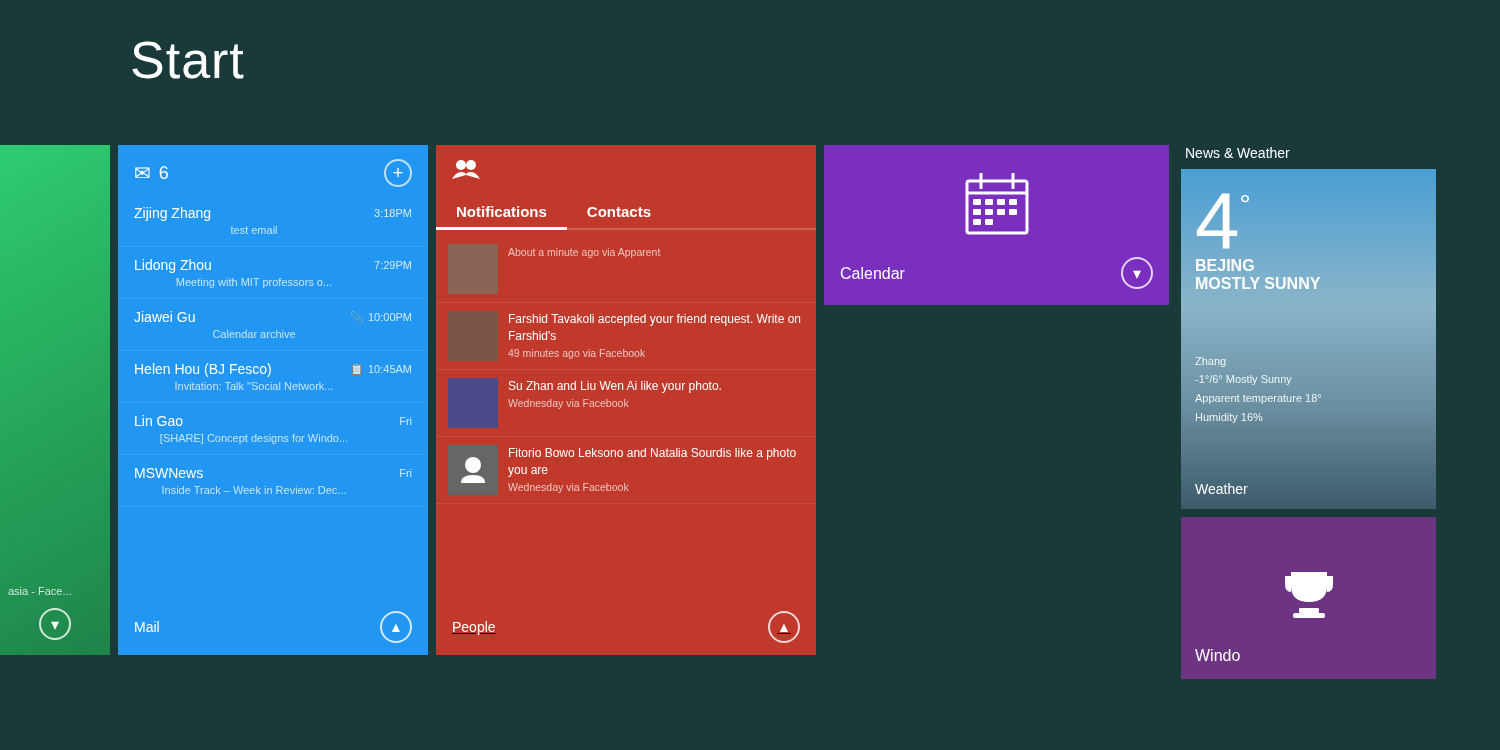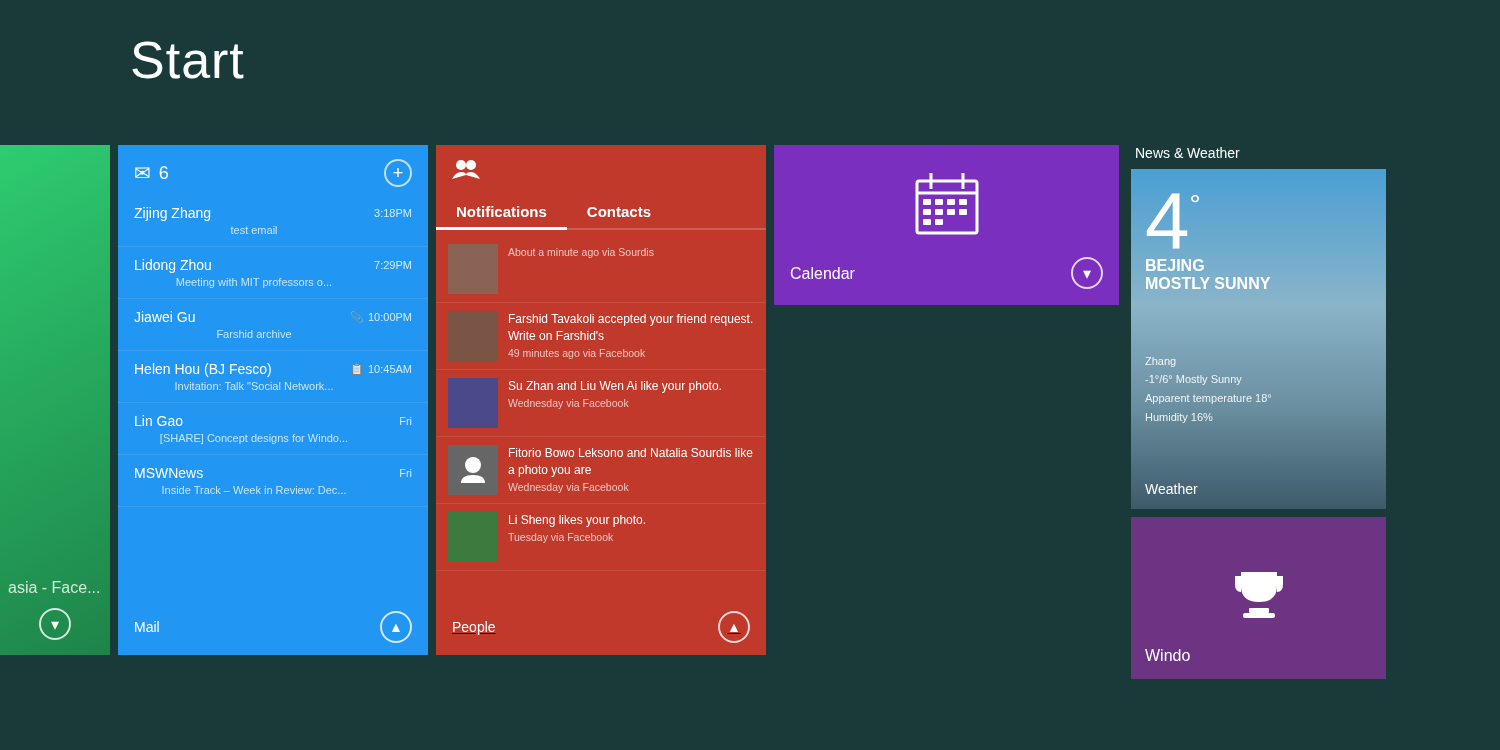--- a/index.html
+++ b/index.html
@@ -117,21 +117,21 @@
       border-radius: 50%;
       display: flex;
       align-items: center;
       justify-content: center;
       color: white;
       font-size: 14px;
     }
 
     
     .tile-people {
-      width: 330px;
+      width: 380px;
       height: 510px;
       background-color: #c0392b;
       position: relative;
       flex-shrink: 0;
       display: flex;
       flex-direction: column;
     }
     .people-header {
       padding: 14px 16px 8px;
       display: flex;
@@ -357,21 +357,21 @@
       align-items: center;
       justify-content: center;
       color: white;
       cursor: pointer;
     }
     .green-text {
       position: absolute;
       bottom: 58px;
       left: 8px;
       color: rgba(255,255,255,0.8);
-      font-size: 16px;
+      font-size: 11px;
     }
 
     
     .sim-avatar {
       width: 50px;
       height: 50px;
       flex-shrink: 0;
       display: flex;
       align-items: center;
       justify-content: center;
@@ -424,21 +424,21 @@
       </div>
 
       <div class="mail-item">
         <div class="mail-item-header">
           <span class="mail-sender">Jiawei Gu</span>
           <span class="mail-time">
             <span>📎</span>
             10:00PM
           </span>
         </div>
-        <div class="mail-subject">Farshid archive</div>
+        <div class="mail-subject">Calendar archive</div>
       </div>
 
       <div class="mail-item">
         <div class="mail-item-header">
           <span class="mail-sender">Helen Hou (BJ Fesco)</span>
           <span class="mail-time">
             <span>📋</span>
             10:45AM
           </span>
         </div>
@@ -483,21 +483,21 @@
     </div>
     <div class="people-tabs">
       <div class="people-tab active">Notifications</div>
       <div class="people-tab">Contacts</div>
     </div>
     <div class="people-notifications">
 
       <div class="notif-item">
         <div class="sim-avatar" style="background:#8b6355;"></div>
         <div class="notif-text">
-          <div class="notif-sub">About a minute ago via Sourdis</div>
+          <div class="notif-sub">About a minute ago via Apparent</div>
         </div>
       </div>
 
       <div class="notif-item">
         <div class="sim-avatar" style="background:#7a5545;"></div>
         <div class="notif-text">
           <div class="notif-title">Farshid Tavakoli accepted your friend request. Write on Farshid's</div>
           <div class="notif-sub">49 minutes ago via Facebook</div>
         </div>
       </div>
@@ -516,27 +516,20 @@
             <circle cx="14" cy="10" r="8"></circle>
             <path d="M2 28 Q2 20 14 20 Q26 20 26 28" fill="white"></path>
           </svg>
         </div>
         <div class="notif-text">
           <div class="notif-title">Fitorio Bowo Leksono and Natalia Sourdis like a photo you are</div>
           <div class="notif-sub">Wednesday via Facebook</div>
         </div>
       </div>
 
-      <div class="notif-item">
-        <div class="sim-avatar" style="background:#3d7a3d;"></div>
-        <div class="notif-text">
-          <div class="notif-title">Li Sheng likes your photo.</div>
-          <div class="notif-sub">Tuesday via Facebook</div>
-        </div>
-      </div>
 
     </div>
     <div class="people-footer">
       <span class="people-footer-label">People</span>
       <div class="people-footer-btn circle-btn">
         <span>▲</span>
       </div>
     </div>
   </div>
 

